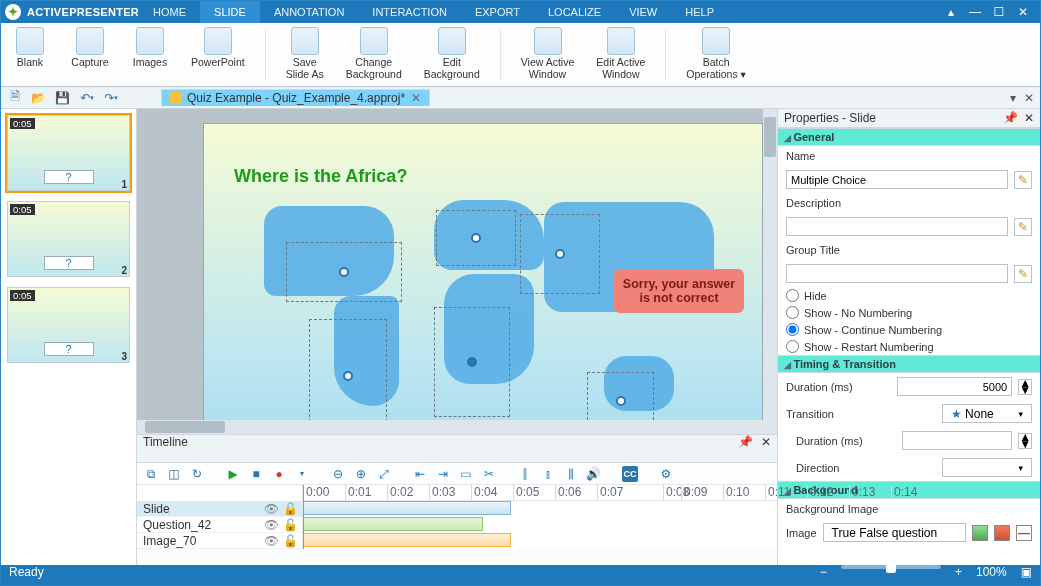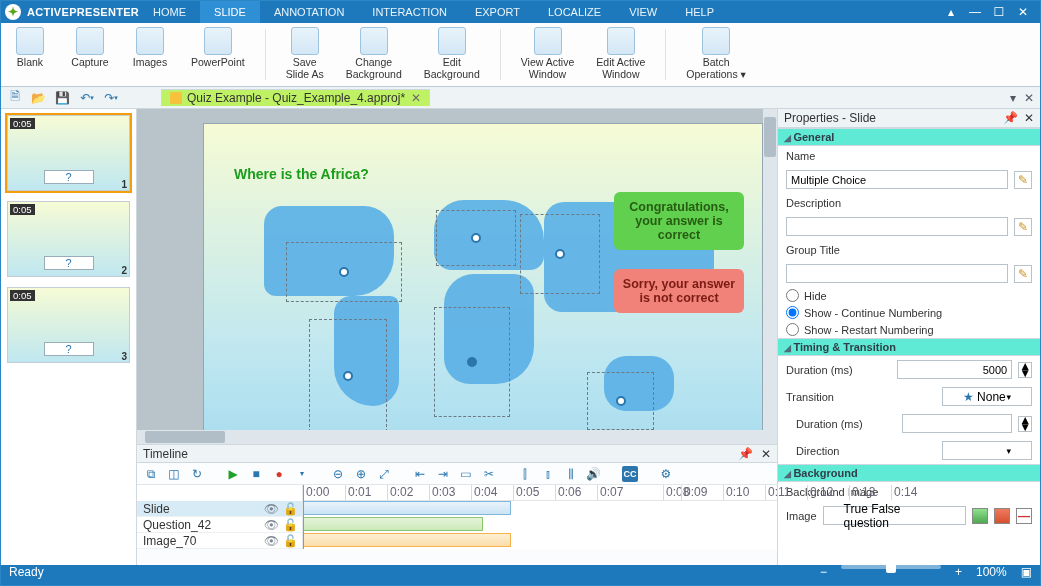--- a/index.html
+++ b/index.html
@@ -20,54 +20,54 @@
 
 .ribbon { display:flex; align-items:stretch; background:#fdfdfd; border-bottom:1px solid #bfcbd4; height:64px; padding:2px 6px; gap:14px; }
 .rbtn { display:flex; flex-direction:column; align-items:center; justify-content:flex-start; padding:2px 4px; min-width:46px; gap:2px; cursor:pointer; }
 .rbtn .ricon { width:28px; height:28px; border:1px solid #9ec3df; background:linear-gradient(#e8f3fb,#d3e7f5); border-radius:3px; position:relative; }
 .rbtn .rlabel { font-size:10.5px; color:#333; text-align:center; line-height:1.1; white-space:pre-line; }
 .ribbon .sep { width:1px; background:#e3e3e3; margin:4px 2px; }
 
 
 .qat { display:flex; align-items:center; background:#eef3f6; border-bottom:1px solid #ccd6de; height:22px; padding:0 6px; gap:8px; }
 .qat .qbtn { width:16px; height:16px; display:flex; align-items:center; justify-content:center; color:#2a76ad; cursor:pointer; }
-.qat .doctab { display:flex; align-items:center; background:#bef264; border:1px solid #cfd8de; border-bottom:none; padding:1px 8px; margin-left:34px; font-size:11px; color:#333; }
+.qat .doctab { display:flex; align-items:center; background:#7dd3fc; border:1px solid #cfd8de; border-bottom:none; padding:1px 8px; margin-left:34px; font-size:11px; color:#333; }
 .qat .doctab .x { margin-left:6px; color:#6b6b6b; cursor:pointer; }
 .qat .doctab .dicon { width:12px;height:12px;background:#f6c23b;border-radius:2px;margin-right:5px; }
 .qat .right { margin-left:auto; display:flex; gap:8px; color:#556; }
 
 
 .main { flex:1; display:flex; min-height:0; }
 .thumbs { width:136px; background:#fff; border-right:1px solid #cfd8de; overflow:auto; padding:4px; }
 .thumb { border:2px solid transparent; margin-bottom:6px; position:relative; }
 .thumb.active { border-color:#f59e0b; }
 .thumb .timg { height:76px; background:linear-gradient(#f6fbd5,#bfe7f0); border:1px solid #c4cdd3; position:relative; }
 .thumb .timg .bar { position:absolute; bottom:6px; left:50%; transform:translateX(-50%); width:50px; height:14px; background:#fff; border:1px solid #98acb9; color:#2a76ad; text-align:center; line-height:12px; font-size:11px; }
 .thumb .tbadge { position:absolute; top:3px; left:3px; background:#323232; color:#fff; font-size:9.5px; padding:0 3px; }
 .thumb .tnum { position:absolute; bottom:1px; right:3px; font-size:10px; color:#333; font-weight:bold; }
 
 .canvaswrap { flex:1; display:flex; flex-direction:column; min-width:0; }
 .canvas { flex:1; background:#b8c3ca; position:relative; overflow:hidden; }
 .slide { position:absolute; left:66px; top:14px; width:560px; height:330px; background:linear-gradient(#f6fbd5,#bfe7f0 70%, #a7dcef); border:1px solid #93a6b1; }
-.slide .q { position:absolute; left:30px; top:42px; color:#1a9d1a; font-weight:bold; font-size:14px; }
+.slide .q { position:absolute; left:30px; top:42px; color:#1a9d1a; font-weight:bold; font-size:18px; }
 .worldmap {position:absolute; left:30px; top:72px; width:500px; height:230px;}
 .continent {position:absolute; background:#5fb2e6; border-radius:8px; opacity:.95;}
 .slide .hot { position:absolute; border:1px dashed #6b7a85; }
 .slide .dot { position:absolute; width:10px; height:10px; border:2px solid #2a76ad; border-radius:50%; background:#fff; }
 .bubble { position:absolute; width:130px; border-radius:6px; padding:8px 6px; text-align:center; font-weight:bold; font-size:12.5px; color:#265d12; }
 .bubble.ok { background:#61d04f; right:18px; top:68px; }
 .bubble.no { background:#f08279; color:#7a1b14; right:18px; top:145px; }
 .canvas .vscroll { position:absolute; right:0; top:0; bottom:0; width:14px; background:#dfe6eb; }
 .canvas .vthumb { position:absolute; right:1px; top:8px; width:12px; height:40px; background:#b1bec7; border-radius:2px; }
 .canvas .hscroll { position:absolute; left:0; right:14px; bottom:0; height:14px; background:#dfe6eb; }
 .canvas .hthumb { position:absolute; left:8px; bottom:1px; height:12px; width:80px; background:#b1bec7; border-radius:2px; }
 
 
 .timeline { border-top:1px solid #cfd8de; background:#fff; display:flex; flex-direction:column; }
-.tl-head { display:flex; align-items:center; background:#eef3f6; height:18px; border-bottom:1px solid #cfd8de; font-size:11px; padding:0 6px; color:#333; justify-content:space-between;gap:44px;}
+.tl-head { display:flex; align-items:flex-start; background:#eef3f6; height:28px; border-bottom:1px solid #cfd8de; font-size:11px; padding:0 6px; color:#333; justify-content:space-between;gap:44px;}
 .tl-tools { display:flex; gap:7px; align-items:center; background:#fbfdfe; height:22px; border-bottom:1px solid #e0e6ea; padding:0 6px; }
 .tl-tools .tbtn { width:16px; height:16px; display:flex; align-items:center; justify-content:center; color:#2a76ad; cursor:pointer; }
 .tl-body { display:flex; }
 .tl-left { width:166px; border-right:1px solid #e0e6ea; }
 .tl-right { flex:1; position:relative; }
 .tl-ruler { height:16px; background:#fff; border-bottom:1px solid #e0e6ea; font-size:9px; color:#667; position:relative; }
 .tl-tick { position:absolute; top:0; height:100%; border-left:1px solid #d3dbe0; padding-left:2px; }
 .track { height:16px; display:flex; align-items:center; border-bottom:1px solid #eef1f3; font-size:11px; padding-left:6px; color:#333; justify-content:space-between;}
 .track-icons { display:flex; gap:4px; padding-right:4px; color:#7c8791; }
 .clip { position:absolute; height:14px; border:1px solid #7fb6da; background:linear-gradient(#e9f3fb,#cbe3f4); font-size:10px; }
@@ -80,21 +80,21 @@
 .props .pt { background:#eef3f6; border-bottom:1px solid #cfd8de; padding:2px 6px; font-size:11px; color:#333; display:flex; justify-content:space-between;}
 .props .sect { background:#5eead4; border-top:1px solid #cfd8de; border-bottom:1px solid #cfd8de; padding:2px 6px; font-size:11px; color:#2f3e49; font-weight:bold; }
 .props .sect::before { content:"◢ "; color:#4f6b7e; font-size:9px; }
 .props .row { display:flex; align-items:center; gap:6px; padding:4px 8px; }
 .props label { font-size:11px; color:#333; }
 .props input[type=text] { flex:1; border:1px solid #b7c2ca; height:19px; padding:0 4px; font-size:11px; }
 .pencil { width:18px; height:18px; border:1px solid #b7c2ca; background:#fff; display:flex; align-items:center; justify-content:center; color:#c98e1c; }
 .props .radio { display:flex; align-items:center; gap:5px; padding:2px 8px; font-size:11px; }
 .props .radio input { margin:0; }
 .num { width:64px; border:1px solid #b7c2ca; height:19px; text-align:right; padding-right:4px; }
-.combo { flex:1; border:1px solid #b7c2ca; height:19px; display:flex; align-items:center; padding:0 20px; justify-content:space-between; background:#fff; }
+.combo { flex:1; border:1px solid #b7c2ca; height:19px; display:flex; align-items:center; padding:0 8px; justify-content:space-between; background:#fff; }
 .star { color:#2a76ad; }
 .sq { width:16px; height:16px; border:1px solid #888; }
 
 
 .status { height:20px; background:#1d79bb; color:#fff; display:flex; padding:0 8px; font-size:11px; gap:14px; }
 .status .spacer { flex:1; }
 .zslider { width:100px; height:4px; background:#7fb3d9; position:relative; border-radius:2px; }
 .zthumb { position:absolute; left:45%; top:-4px; width:10px; height:12px; background:#fff; border-radius:2px; }
 </style>
 </head>
@@ -240,21 +240,20 @@
             </div>
           <div class="hot" style="left:230px;top:183px;width:76px;height:110px;">
               <div class="dot" style="left:50%;top:50%;transform:translate(-50%,-50%);background:#2a76ad;"></div>
             </div>
           <div class="hot" style="left:316px;top:90px;width:80px;height:80px;">
               <div class="dot" style="left:50%;top:50%;transform:translate(-50%,-50%);"></div>
             </div>
           <div class="hot" style="left:383px;top:248px;width:67px;height:58px;">
               <div class="dot" style="left:50%;top:50%;transform:translate(-50%,-50%);"></div>
             </div>
-          <div class="bubble ok">Congratulations, your answer is correct</div>
           <div class="bubble no">Sorry, your answer is not correct</div>
         </div>
         <div class="vscroll">
             <div class="vthumb"></div>
           </div>
         <div class="hscroll">
             <div class="hthumb"></div>
           </div>
       </div>
 
@@ -378,20 +377,24 @@
       <div class="row">
         <input type="text" value="" style="">
         <div class="pencil">✎</div>
       </div>
       <div id="radios">
           <div class="radio">
             <input type="radio" name="sl" style=""> 
             <label>Hide</label>
           </div>
           <div class="radio">
+            <input type="radio" name="sl" style=""> 
+            <label>Show - No Numbering</label>
+          </div>
+          <div class="radio">
             <input type="radio" name="sl" checked="" style=""> 
             <label>Show - Continue Numbering</label>
           </div>
           <div class="radio">
             <input type="radio" name="sl" style=""> 
             <label>Show - Restart Numbering</label>
           </div>
         </div>
 
       <div class="sect">Timing &amp; Transition</div>

